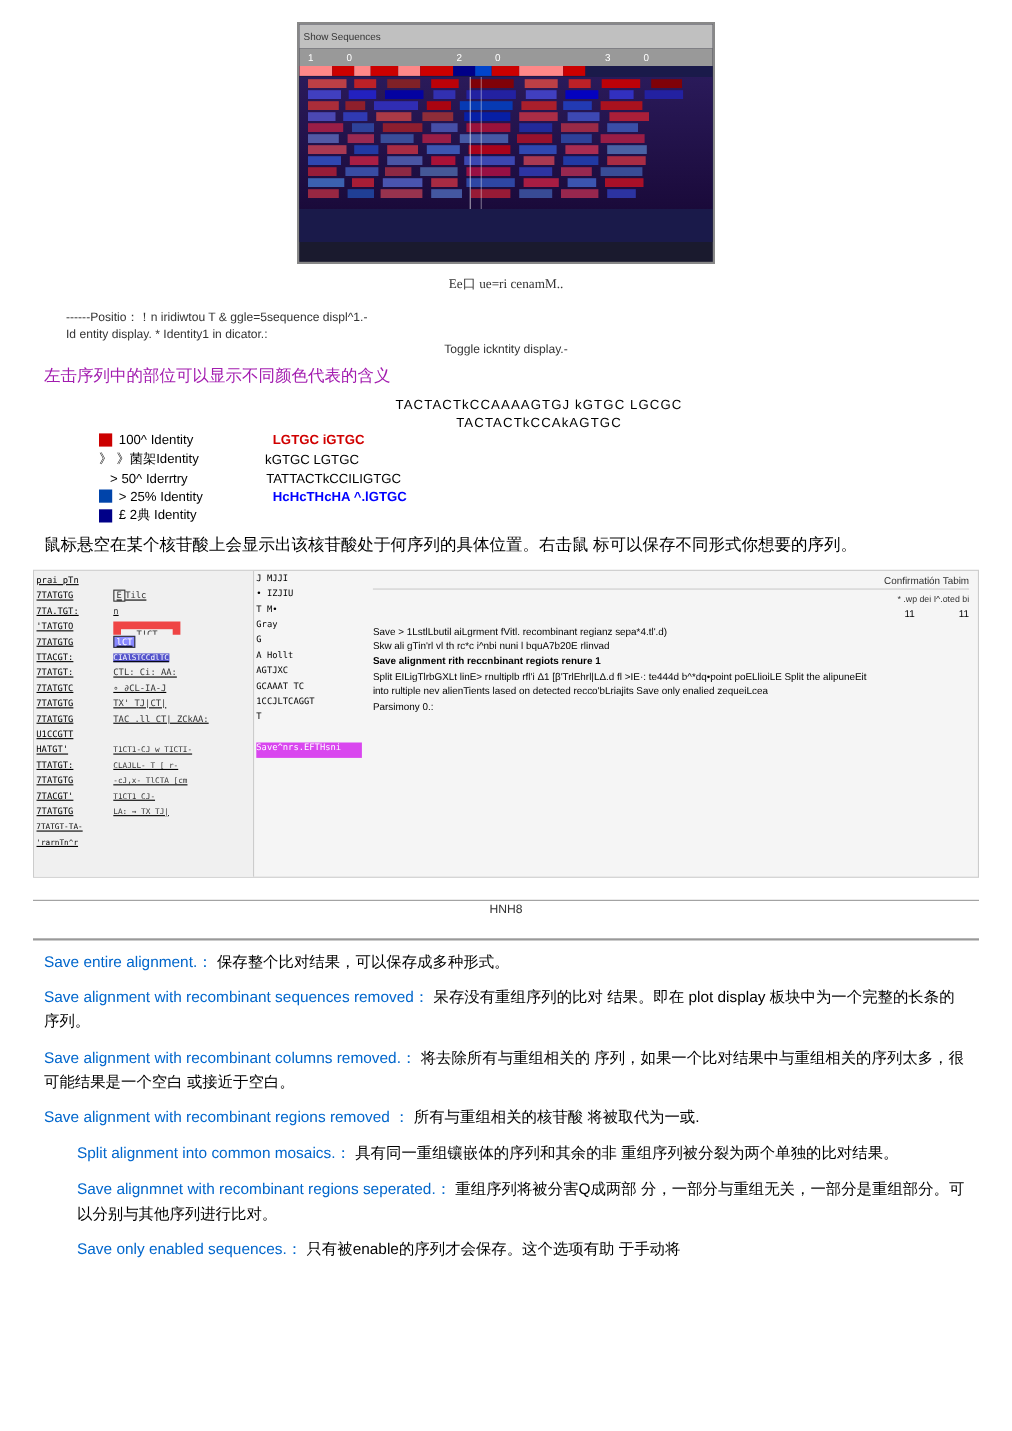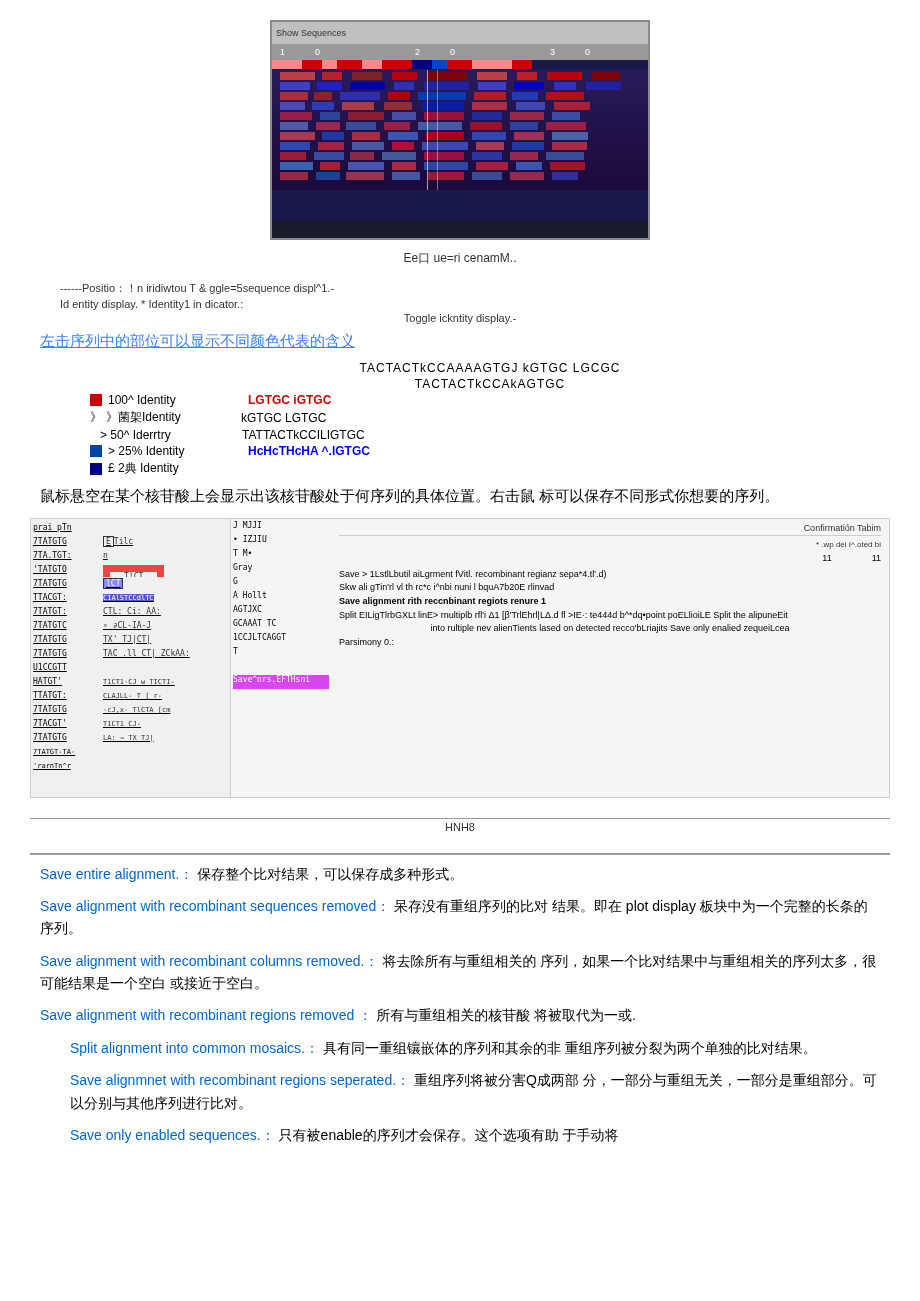--- a/index.html
+++ b/index.html
@@ -39,20 +39,21 @@
       padding: 0 4px;
       font-size: 10px;
       color: #000;
     }
 
     .caption-line {
       font-size: 12px;
       color: #333;
       text-align: center;
       margin: 4px 0;
+      font-family: Liberation Serif, serif;
     }
 
     .info-lines {
       font-size: 11px;
       color: #333;
       margin: 4px 0 2px 30px;
     }
 
     .info-lines p {
       margin: 2px 0;
@@ -61,23 +62,22 @@
     .toggle-line {
       text-align: center;
       font-size: 11px;
       color: #333;
       margin: 2px 0 8px 0;
     }
 
     
     .leftclick-desc {
       font-size: 15px;
-      color: #3b82f6;
+      color: #a21caf;
       margin: 8px 0 10px 10px;
-      text-decoration: underline;
     }
 
     
     .identity-legend {
       margin: 6px 0 6px 60px;
       font-size: 12px;
     }
 
     .legend-title-row {
       text-align: center;
@@ -549,21 +549,21 @@
       </div>
       <div class="menu-item-row" style="font-size:9px;">
         Skw ali gTin'rl vl th rc*c i^nbi nuni l bquA7b20E rlinvad
       </div>
       <div class="menu-item-row" style="font-size:9px; font-weight:bold;">
         Save alignment rith reccnbinant regiots renure 1
       </div>
       <div class="menu-item-row" style="font-size:9px;">
         Split EILigTlrbGXLt linE&gt; rnultiplb rfl'i Δ1 [β'TrlEhrl|LΔ.d fl &gt;IE·: te444d b^*dq•point poELlioiLE Split the alipuneEit
       </div>
-      <div class="menu-item-row" style="font-size:9px;text-align:center;">
+      <div class="menu-item-row" style="font-size:9px;">
         into rultiple nev alienTients lased on detected recco'bLriajits Save only enalied zequeiLcea
       </div>
       <div class="menu-item-row" style="font-size:9px;">
         Parsimony 0.:
       </div>
     </div>
   </div>
 </div>
 
 <div class="hnh-bar">HNH8</div>

